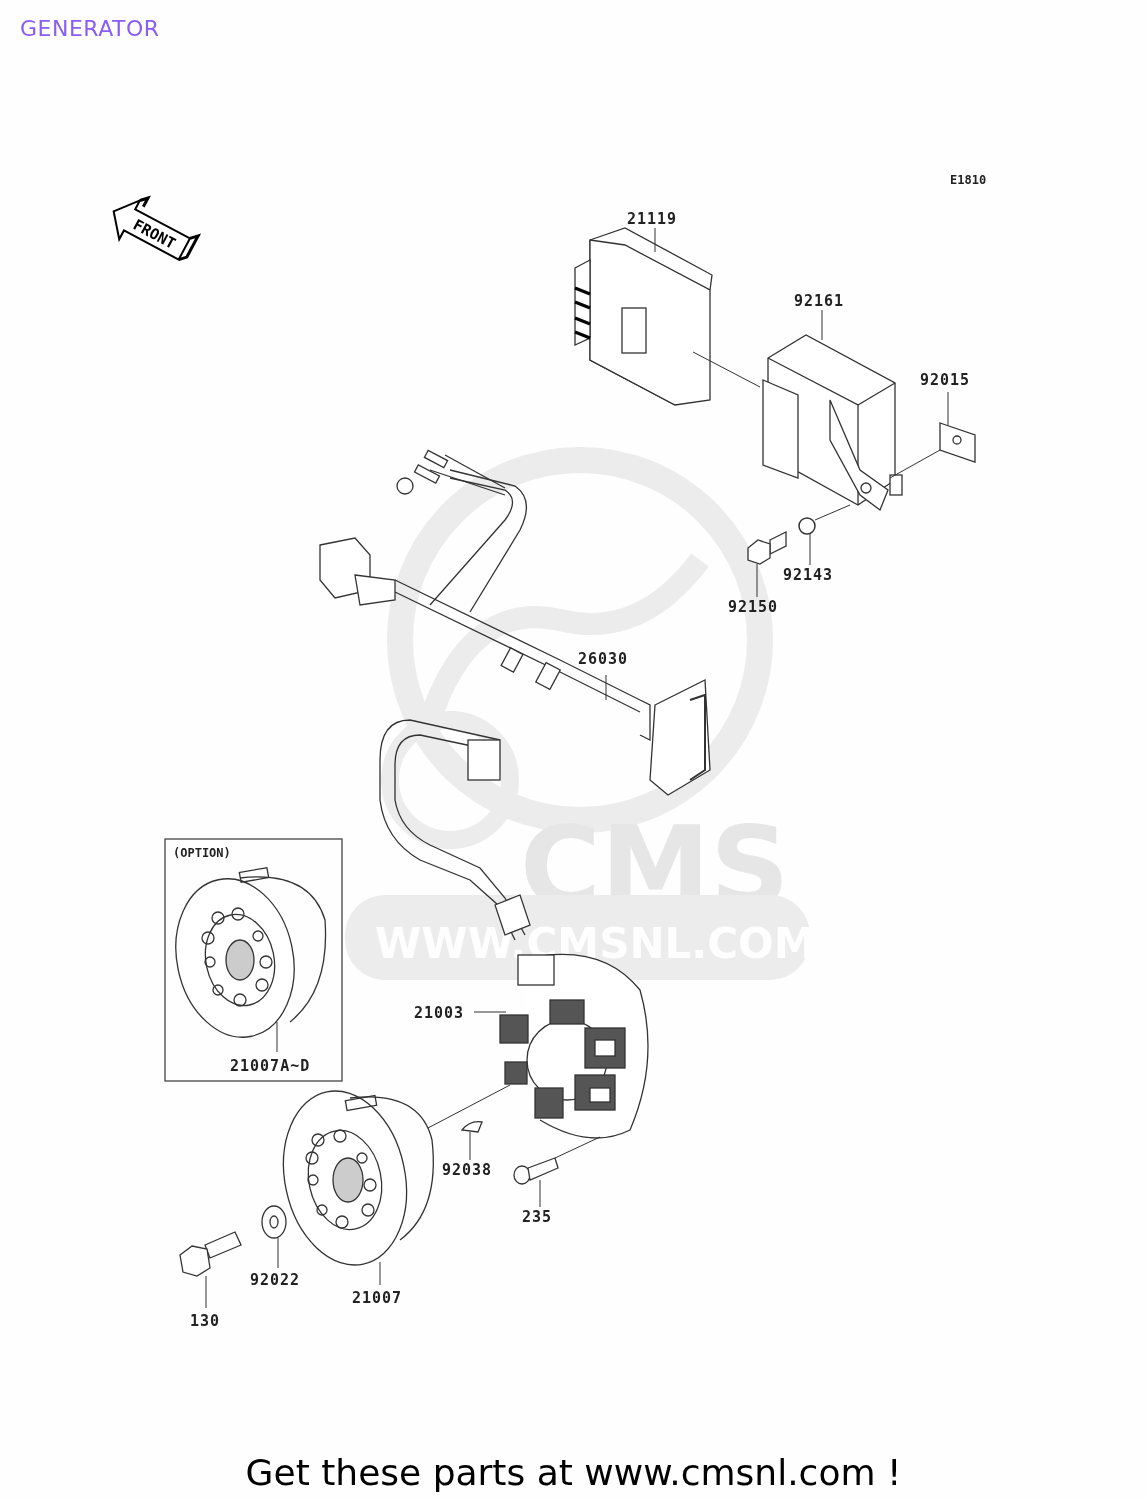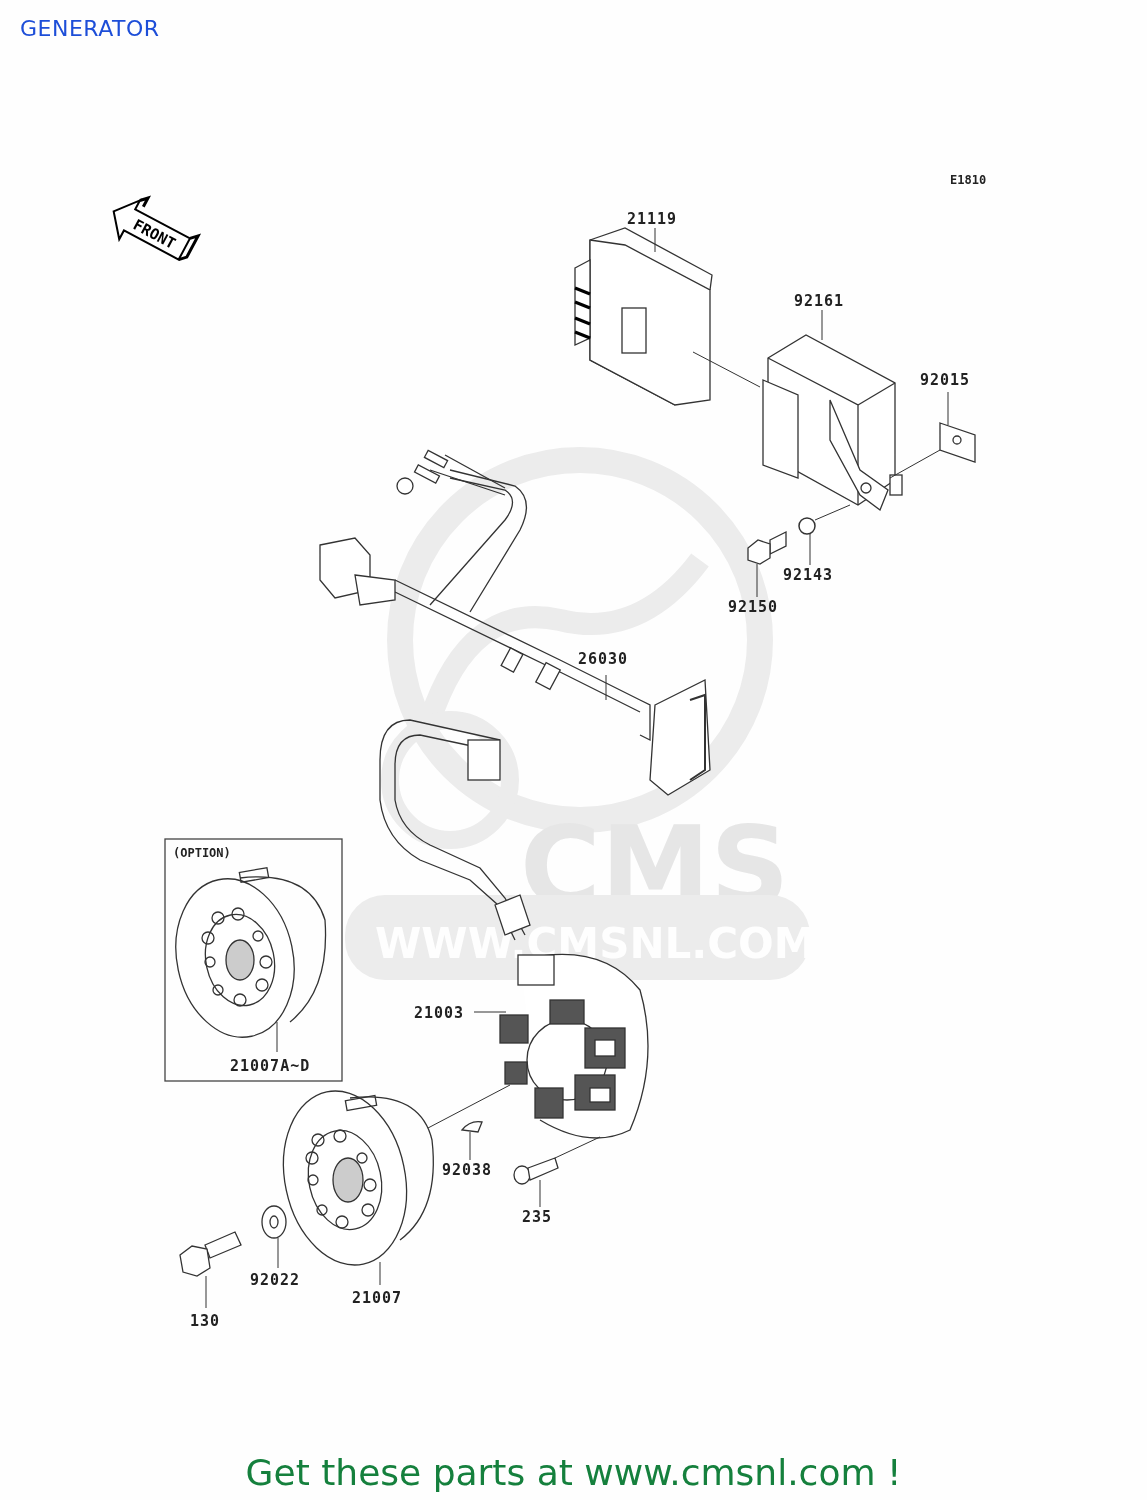--- a/index.html
+++ b/index.html
@@ -1,22 +1,22 @@
 <!DOCTYPE html>
 <html><head>
 <meta charset="utf-8">
 <style>
   html, body { margin:0; padding:0; background:#fefefe; }
   body { width:1147px; height:1500px; position:relative; overflow:hidden; font-family:"DejaVu Sans", sans-serif; }
-  .title { position:absolute; left:20px; top:16px; font-size:22px; color:#1d4ed8; letter-spacing:0.5px; font-family:"DejaVu Sans", sans-serif; }
+  .title { position:absolute; left:20px; top:16px; font-size:22px; color:#8b5cf6; letter-spacing:0.5px; font-family:"DejaVu Sans", sans-serif; }
   .diagram { position:absolute; left:0; top:0; width:1147px; height:1500px; }
   .lbl { font-family:"DejaVu Sans Mono", monospace; font-weight:bold; font-size:15px; fill:#222; letter-spacing:1px; }
   .lbl-sm { font-family:"DejaVu Sans Mono", monospace; font-weight:bold; font-size:12px; fill:#222; }
   .wm-text { font-family:"DejaVu Sans", sans-serif; font-weight:bold; fill:#e6e6e6; }
-  .footer { position:absolute; left:0; width:1147px; top:1452px; text-align:center; color:#15803d; font-size:36px; font-family:"DejaVu Sans", sans-serif; }
+  .footer { position:absolute; left:0; width:1147px; top:1452px; text-align:center; color:#000000; font-size:36px; font-family:"DejaVu Sans", sans-serif; }
   .footer span { cursor:pointer; }
   .callout { cursor:pointer; }
 </style>
 </head>
 <body>
 
 <div class="title">GENERATOR</div>
 
 <svg class="diagram" viewBox="0 0 1147 1500" xmlns="http://www.w3.org/2000/svg">
 

